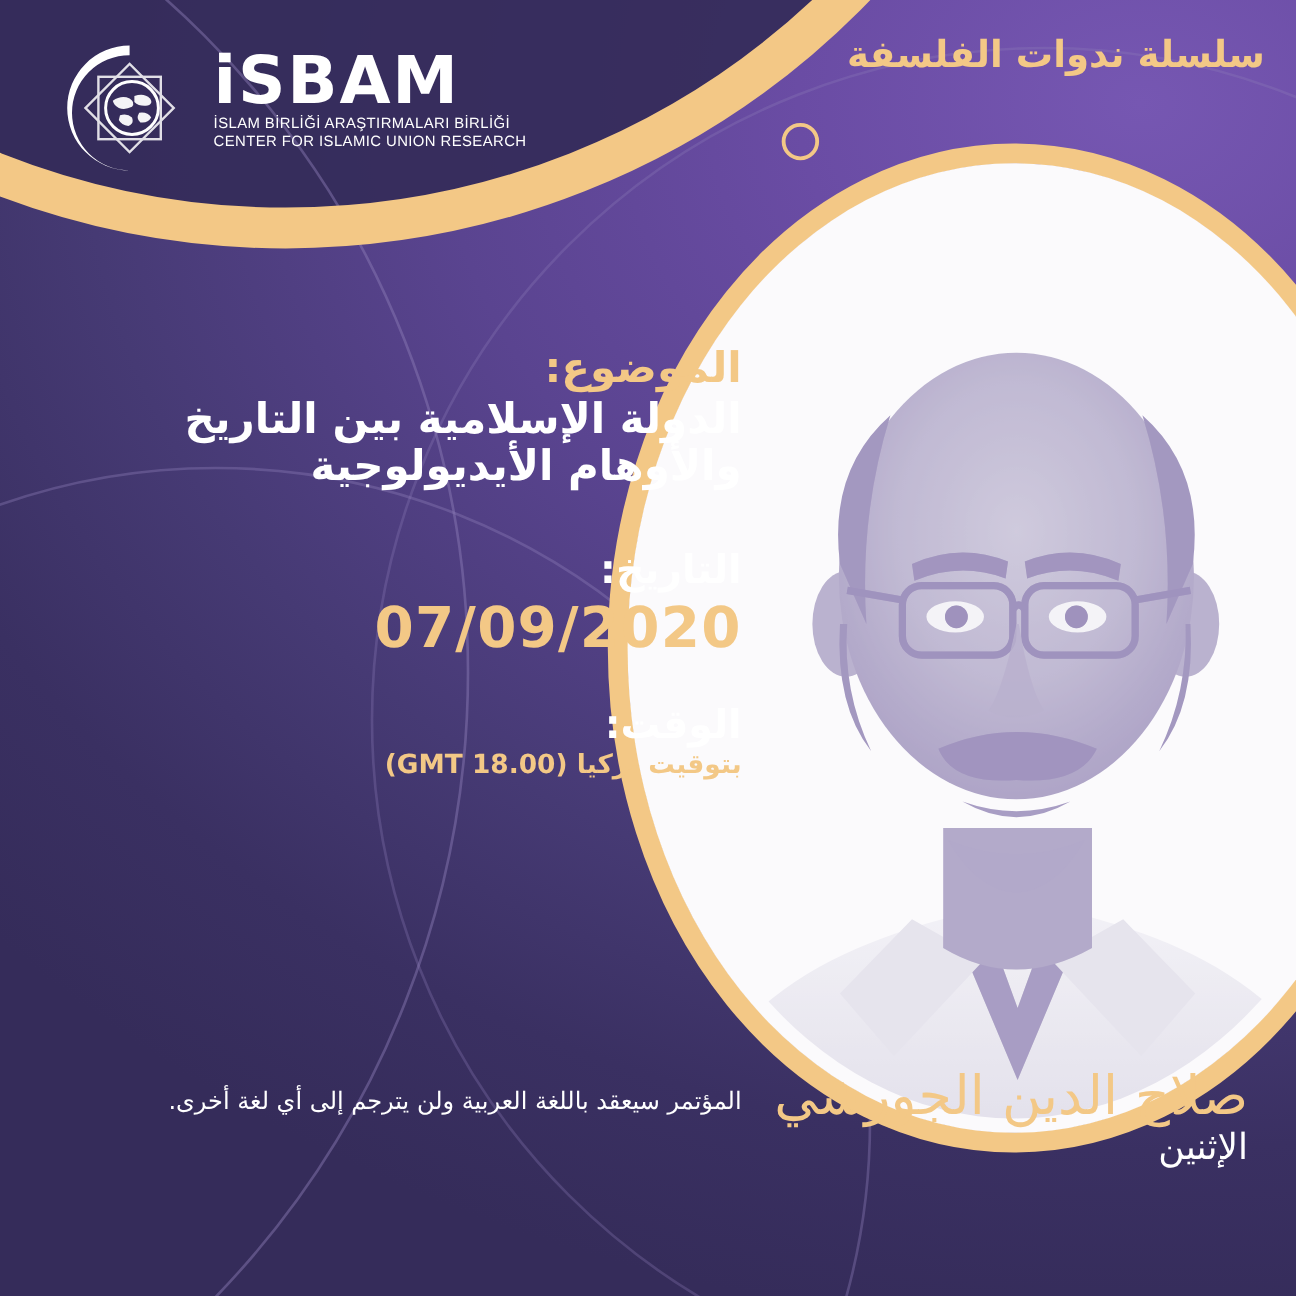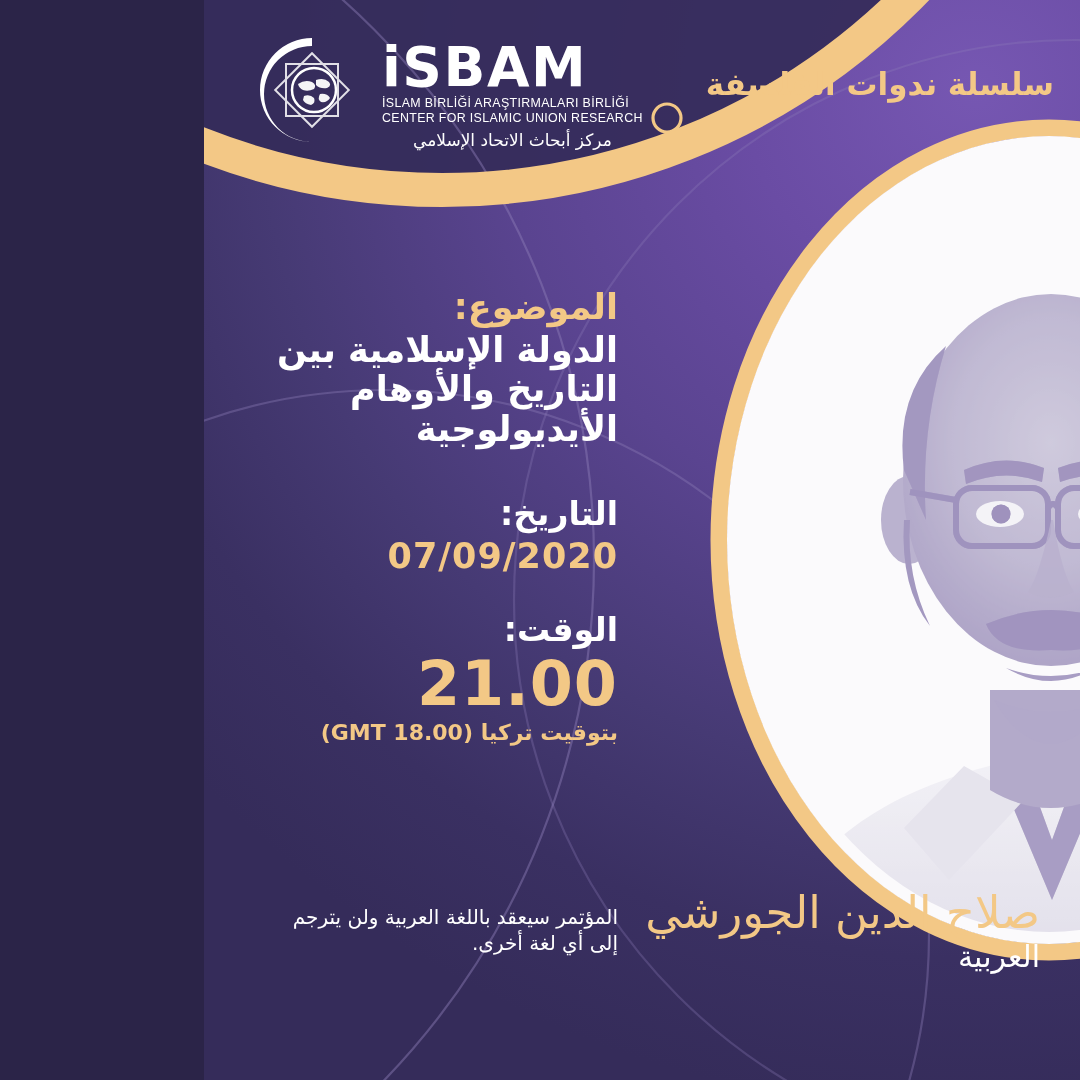--- a/index.html
+++ b/index.html
@@ -1,21 +1,21 @@
 <!DOCTYPE html>
 <html lang="ar" dir="rtl"><head>
 <meta charset="utf-8">
 <title>ISBAM Seminar Poster</title>
 <style>
   html,body{margin:0;padding:0;background:#2b2448;}
   *{box-sizing:border-box;}
 
   #poster{
     position:relative;
-    width:876px;height:1080px;
+    width:1080px;height:1080px;
     overflow:hidden;
     font-family:"DejaVu Sans","Liberation Sans",sans-serif;
     background:
       radial-gradient(120% 95% at 88% 8%, #7657b2 0%, #6a4ca4 22%, #5a4490 45%, #463a74 68%, #3a3062 85%, #352c5a 100%);
   }
 
   
   .bg-layer{position:absolute;inset:0;overflow:hidden;pointer-events:none;}
   .bg-layer svg{position:absolute;left:0;top:0;width:1080px;height:1080px;display:block;}
 
@@ -38,21 +38,21 @@
   .logo-sub1{margin-top:3px;}
   .logo-sub-ar{
     color:#ffffff;font-size:17px;line-height:1.3;margin-top:2px;
     direction:rtl;width:100%;text-align:center;
     font-family:"DejaVu Sans","Liberation Sans",sans-serif;
   }
 
   
   .series{
     position:absolute;right:26px;top:28px;
-    display:flex;align-items:center;gap:23px;direction:rtl;
+    display:flex;align-items:flex-start;gap:23px;direction:rtl;
   }
   .series-lines{
     text-align:right;color:#f3c886;
     font-size:31px;line-height:1.18;font-weight:700;letter-spacing:0px;
     font-family:"DejaVu Sans","Liberation Sans",sans-serif;
   }
   .series-num{position:relative;width:118px;height:112px;flex:0 0 118px;}
 
   
   .info{
@@ -62,21 +62,21 @@
   .lbl-gold{color:#f3c886;font-weight:700;}
   .lbl-white{color:#ffffff;font-weight:700;}
   .val-gold{color:#f3c886;font-weight:700;}
   .val-white{color:#ffffff;font-weight:700;}
 
   .blk{margin-bottom:0;}
   .topic-label{font-size:35px;line-height:1.15;}
   .topic-value{font-size:35px;line-height:1.12;margin-top:4px;}
 
   .date-label{font-size:33px;line-height:1.15;margin-top:46px;}
-  .date-value{font-size:35px;line-height:1.1;margin-top:4px;letter-spacing:1px;}
+  .date-value{font-size:47px;line-height:1.1;margin-top:4px;letter-spacing:1px;}
   .date-day{font-size:37px;line-height:1.12;margin-top:0px;}
 
   .time-label{font-size:33px;line-height:1.15;margin-top:36px;}
   .time-value{font-size:62px;line-height:1.08;margin-top:2px;letter-spacing:1px;}
   .time-zone{font-size:22px;line-height:1.2;margin-top:2px;}
 
   .note{position:absolute;right:462px;left:60px;top:900px;text-align:right;direction:rtl;}
   .note-label{font-size:25px;line-height:1.2;}
   .note-text{font-size:20px;line-height:1.3;margin-top:4px;color:#ffffff;text-align:right;}
 
@@ -202,21 +202,20 @@
           <path d="M60 46 q8 -3 13 2 q3 4 -2 6 q-7 1 -11 -3 z"></path>
           <path d="M48 62 q6 -2 10 2 q2 5 -3 7 q-6 -1 -8 -5 z"></path>
           <path d="M64 60 q7 -1 10 4 q-3 5 -9 4 q-4 -3 -1 -8 z"></path>
         </g>
       </svg>
     </div>
     <div class="logo-text">
       <div class="logo-word">iSBAM</div>
       <div class="logo-sub1">İSLAM BİRLİĞİ ARAŞTIRMALARI BİRLİĞİ</div>
       <div class="logo-sub2">CENTER FOR ISLAMIC UNION RESEARCH</div>
-      <div class="logo-sub-ar">مركز أبحاث الاتحاد الإسلامي</div>
     </div>
   </div>
 
   <div class="series">
     <div class="series-lines">
       <div>سلسلة ندوات الفلسفة</div>
     </div>
     <div class="series-num">
       <svg viewBox="0 0 118 112" xmlns="http://www.w3.org/2000/svg">
         <text x="2" y="100" font-family="DejaVu Sans, Liberation Sans, sans-serif" font-size="128" font-weight="700" fill="none" stroke="#f3c886" stroke-width="3.2">2</text>
@@ -232,27 +231,26 @@
       <div class="topic-value val-white">الدولة الإسلامية بين التاريخ والأوهام الأيديولوجية</div>
     </div>
 
     <div class="blk">
       <div class="date-label lbl-white">التاريخ:</div>
       <div class="date-value val-gold">07/09/2020</div>
     </div>
 
     <div class="blk">
       <div class="time-label lbl-white">الوقت:</div>
-      <div class="time-value val-gold">21.00</div>
       <div class="time-zone val-gold">بتوقيت تركيا (GMT 18.00)</div>
     </div>
   </div>
 
   <div class="note">
     <div class="note-text">المؤتمر سيعقد باللغة العربية ولن يترجم إلى أي لغة أخرى.</div>
   </div>
 
   <div class="speaker">
     <div class="speaker-name">صلاح الدين الجورشي</div>
-    <div class="speaker-role">العربية</div>
+    <div class="speaker-role">الإثنين</div>
   </div>
 
 </div>
 
 </body></html>

